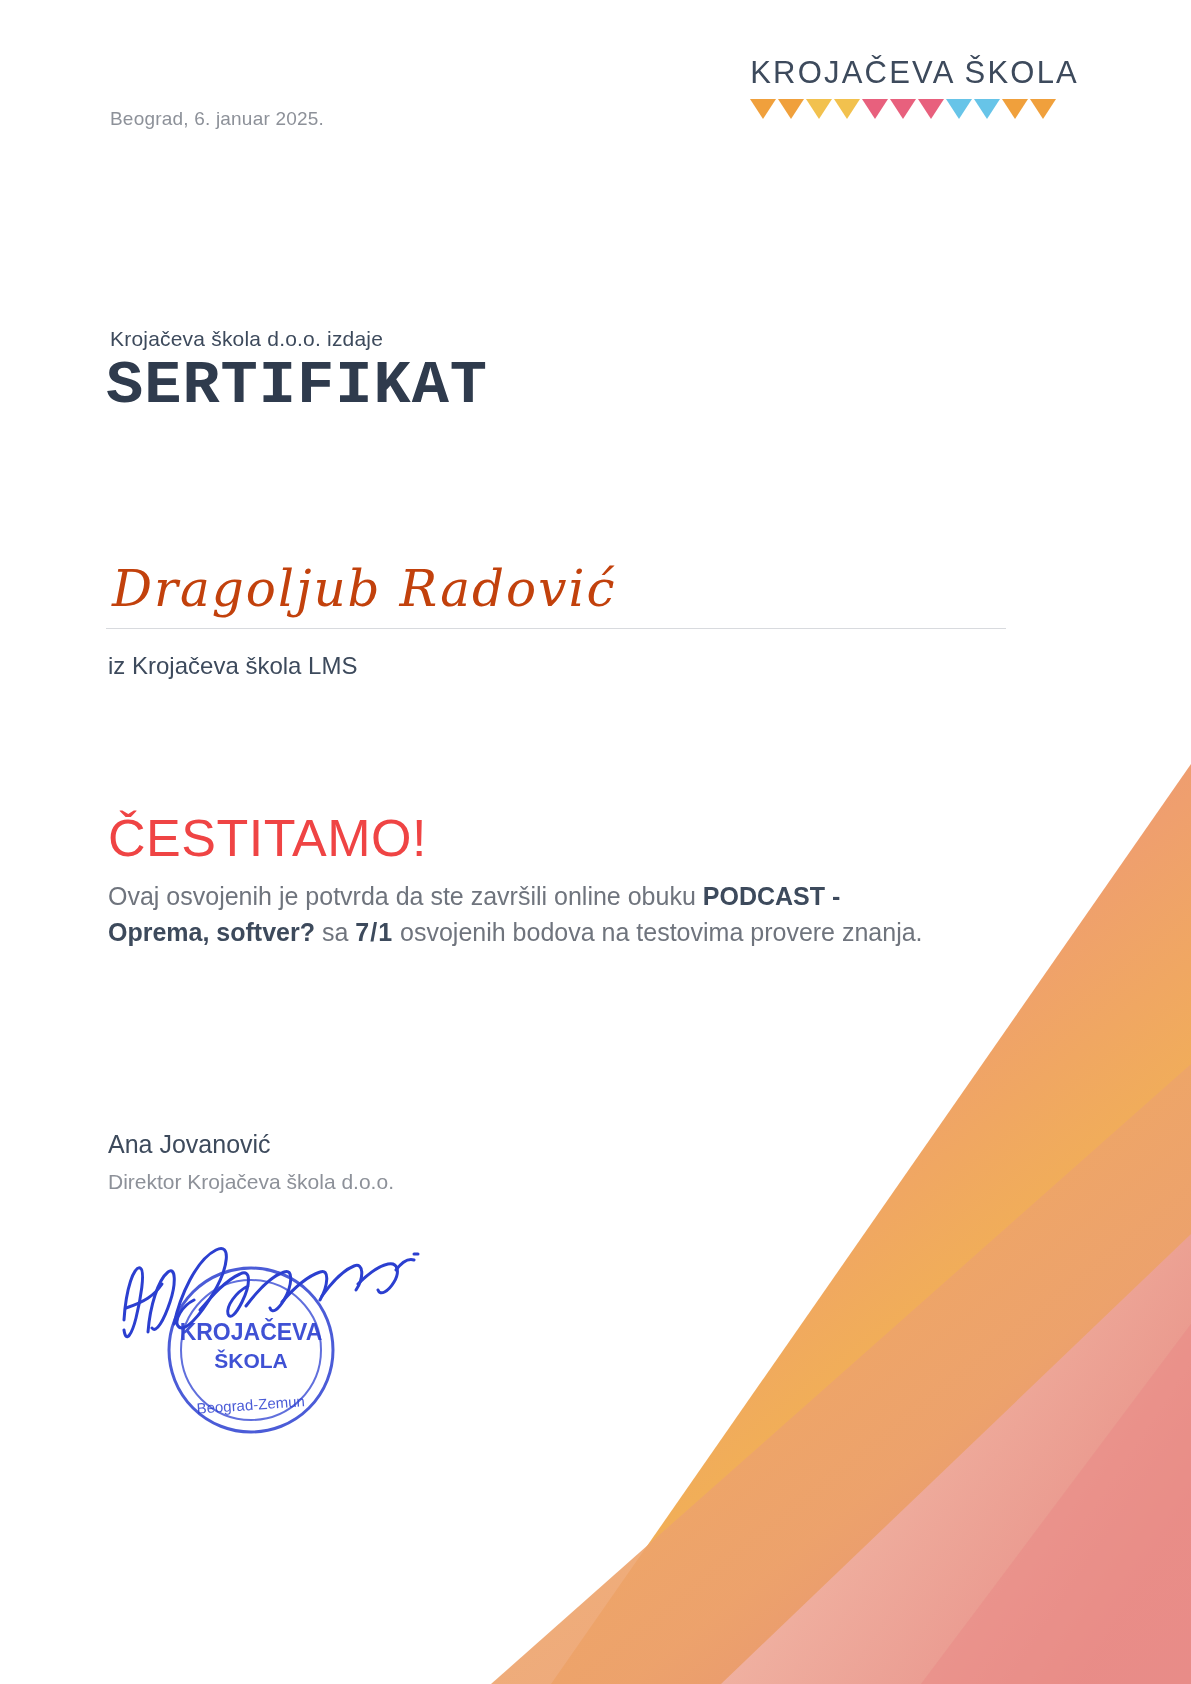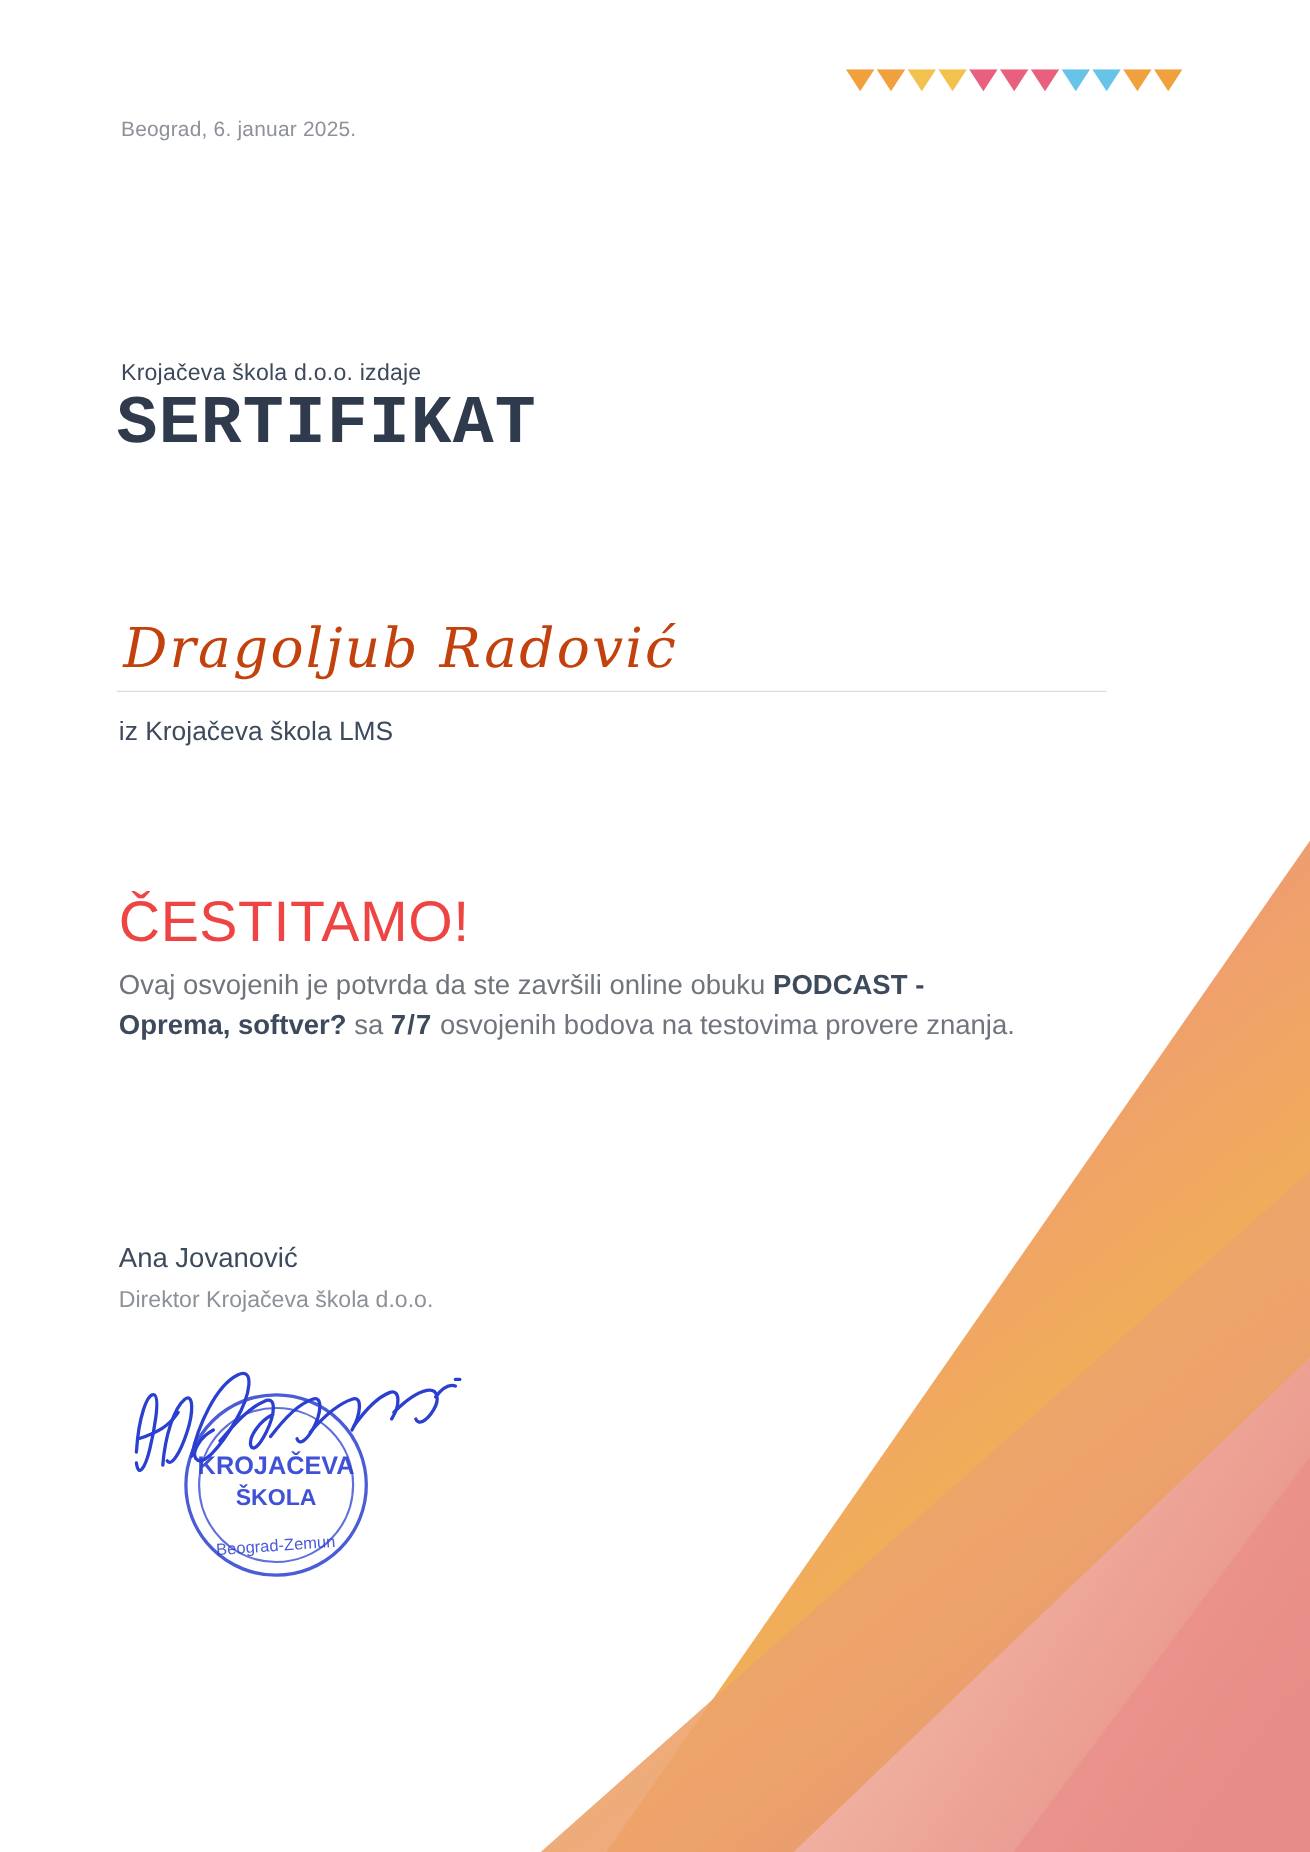--- a/index.html
+++ b/index.html
@@ -158,20 +158,21 @@
     height: 230px;
   }
 </style>
 </head>
 <body>
 
 <div class="header">
   <div class="date-line">Beograd, 6. januar 2025.</div>
 
   <div class="brand">
+    <div class="brand-name">KROJAČEVA ŠKOLA</div>
     <svg class="brand-mark" width="310" height="22" viewBox="0 0 310 22">
       <g>
         <polygon points="0,0 26,0 13,20" fill="#f0a03c"></polygon>
         <polygon points="28,0 54,0 41,20" fill="#f0a03c"></polygon>
         <polygon points="56,0 82,0 69,20" fill="#f2c14e"></polygon>
         <polygon points="84,0 110,0 97,20" fill="#f2c14e"></polygon>
         <polygon points="112,0 138,0 125,20" fill="#e8607d"></polygon>
         <polygon points="140,0 166,0 153,20" fill="#e8607d"></polygon>
         <polygon points="168,0 194,0 181,20" fill="#e8607d"></polygon>
         <polygon points="196,0 222,0 209,20" fill="#67c4e8"></polygon>
@@ -185,21 +186,21 @@
 
 <div class="issuer">Krojačeva škola d.o.o. izdaje</div>
 <div class="cert-title">SERTIFIKAT</div>
 
 <div class="recipient">Dragoljub Radović</div>
 <div class="recipient-rule"></div>
 <div class="recipient-sub">iz Krojačeva škola LMS</div>
 
 <div class="congrats">ČESTITAMO!</div>
 <div class="body-text">
-  <span>Ovaj osvojenih je potvrda da ste završili online obuku </span><b>PODCAST - Oprema, softver?</b><span> sa </span><span class="score">7/7</span><span> osvojenih bodova na testovima provere znanja.</span>
+  <span>Ovaj osvojenih je potvrda da ste završili online obuku </span><b>PODCAST - Oprema, softver?</b><span> sa </span><span class="score">7/1</span><span> osvojenih bodova na testovima provere znanja.</span>
 </div>
 
 <div class="signer-name">Ana Jovanović</div>
 <div class="signer-role">Direktor Krojačeva škola d.o.o.</div>
 
 <svg class="signature-art" viewBox="0 0 340 230">
 
   <g fill="none" stroke="#2b3fd0" stroke-width="3" stroke-linecap="round">
     <path d="M28,110 C30,78 38,56 44,58 C50,60 44,92 40,108 C36,124 30,134 28,120"></path>
     <path d="M30,98 C48,92 58,86 66,74"></path>

